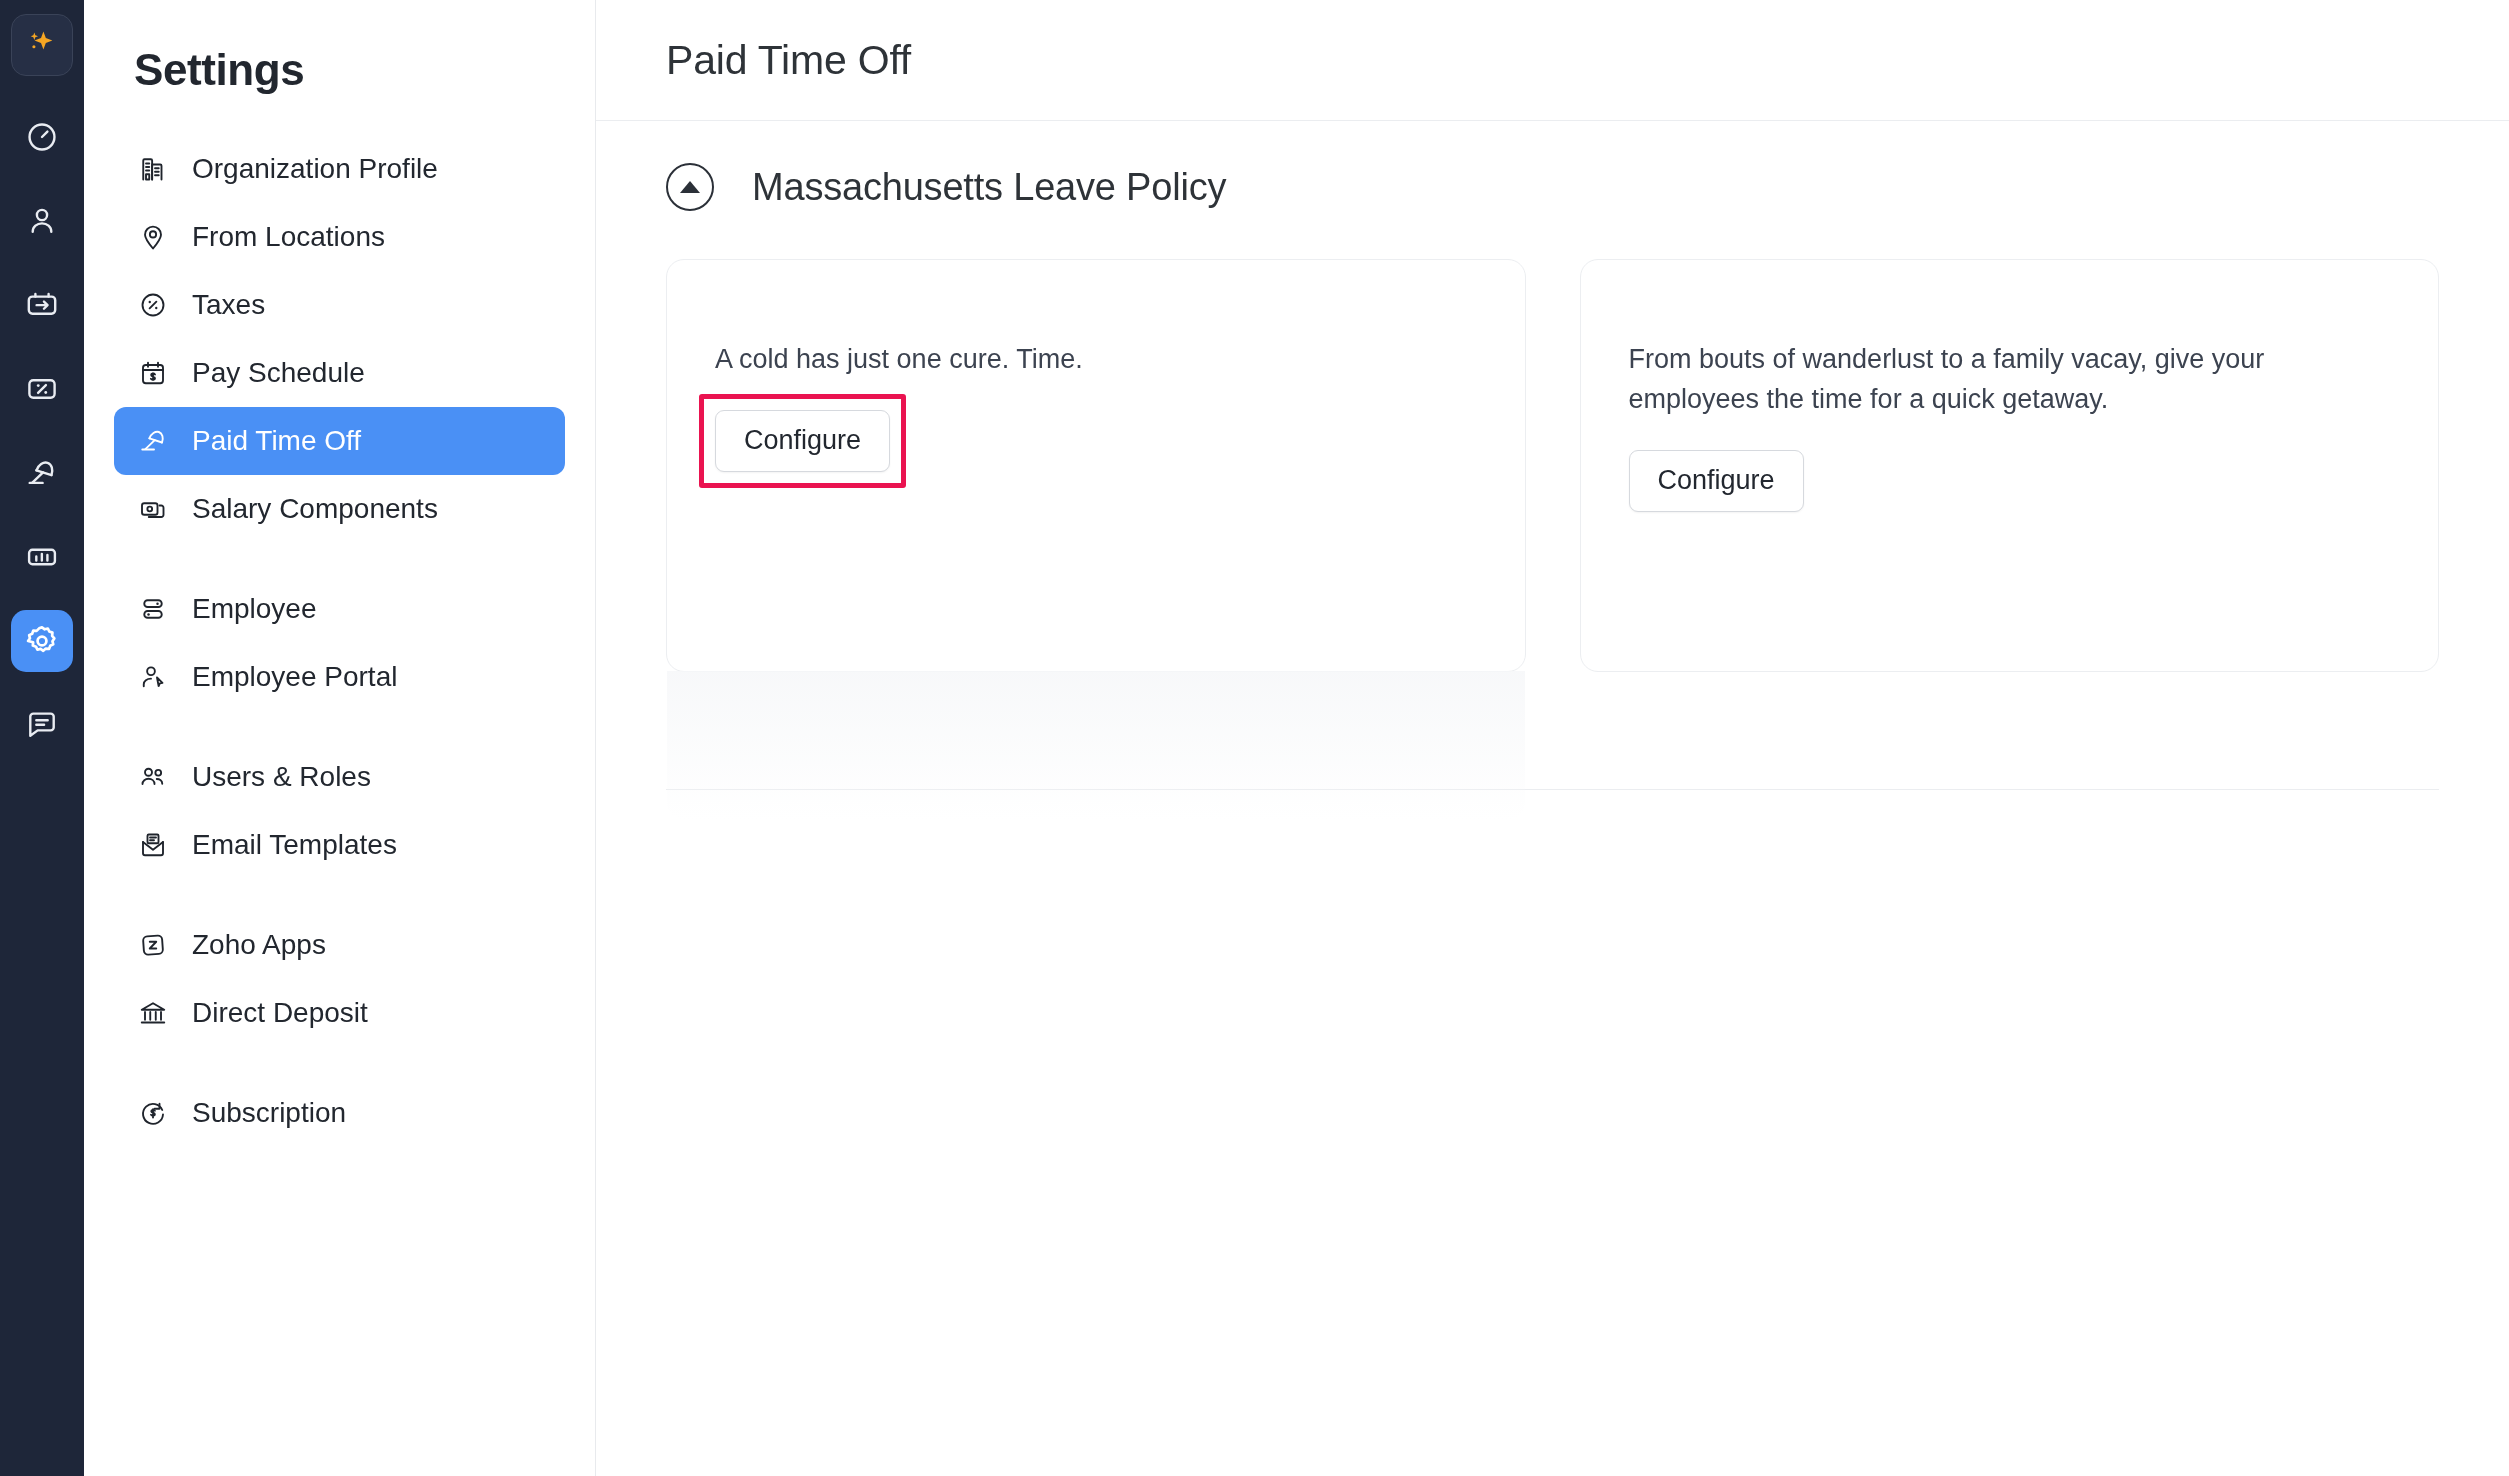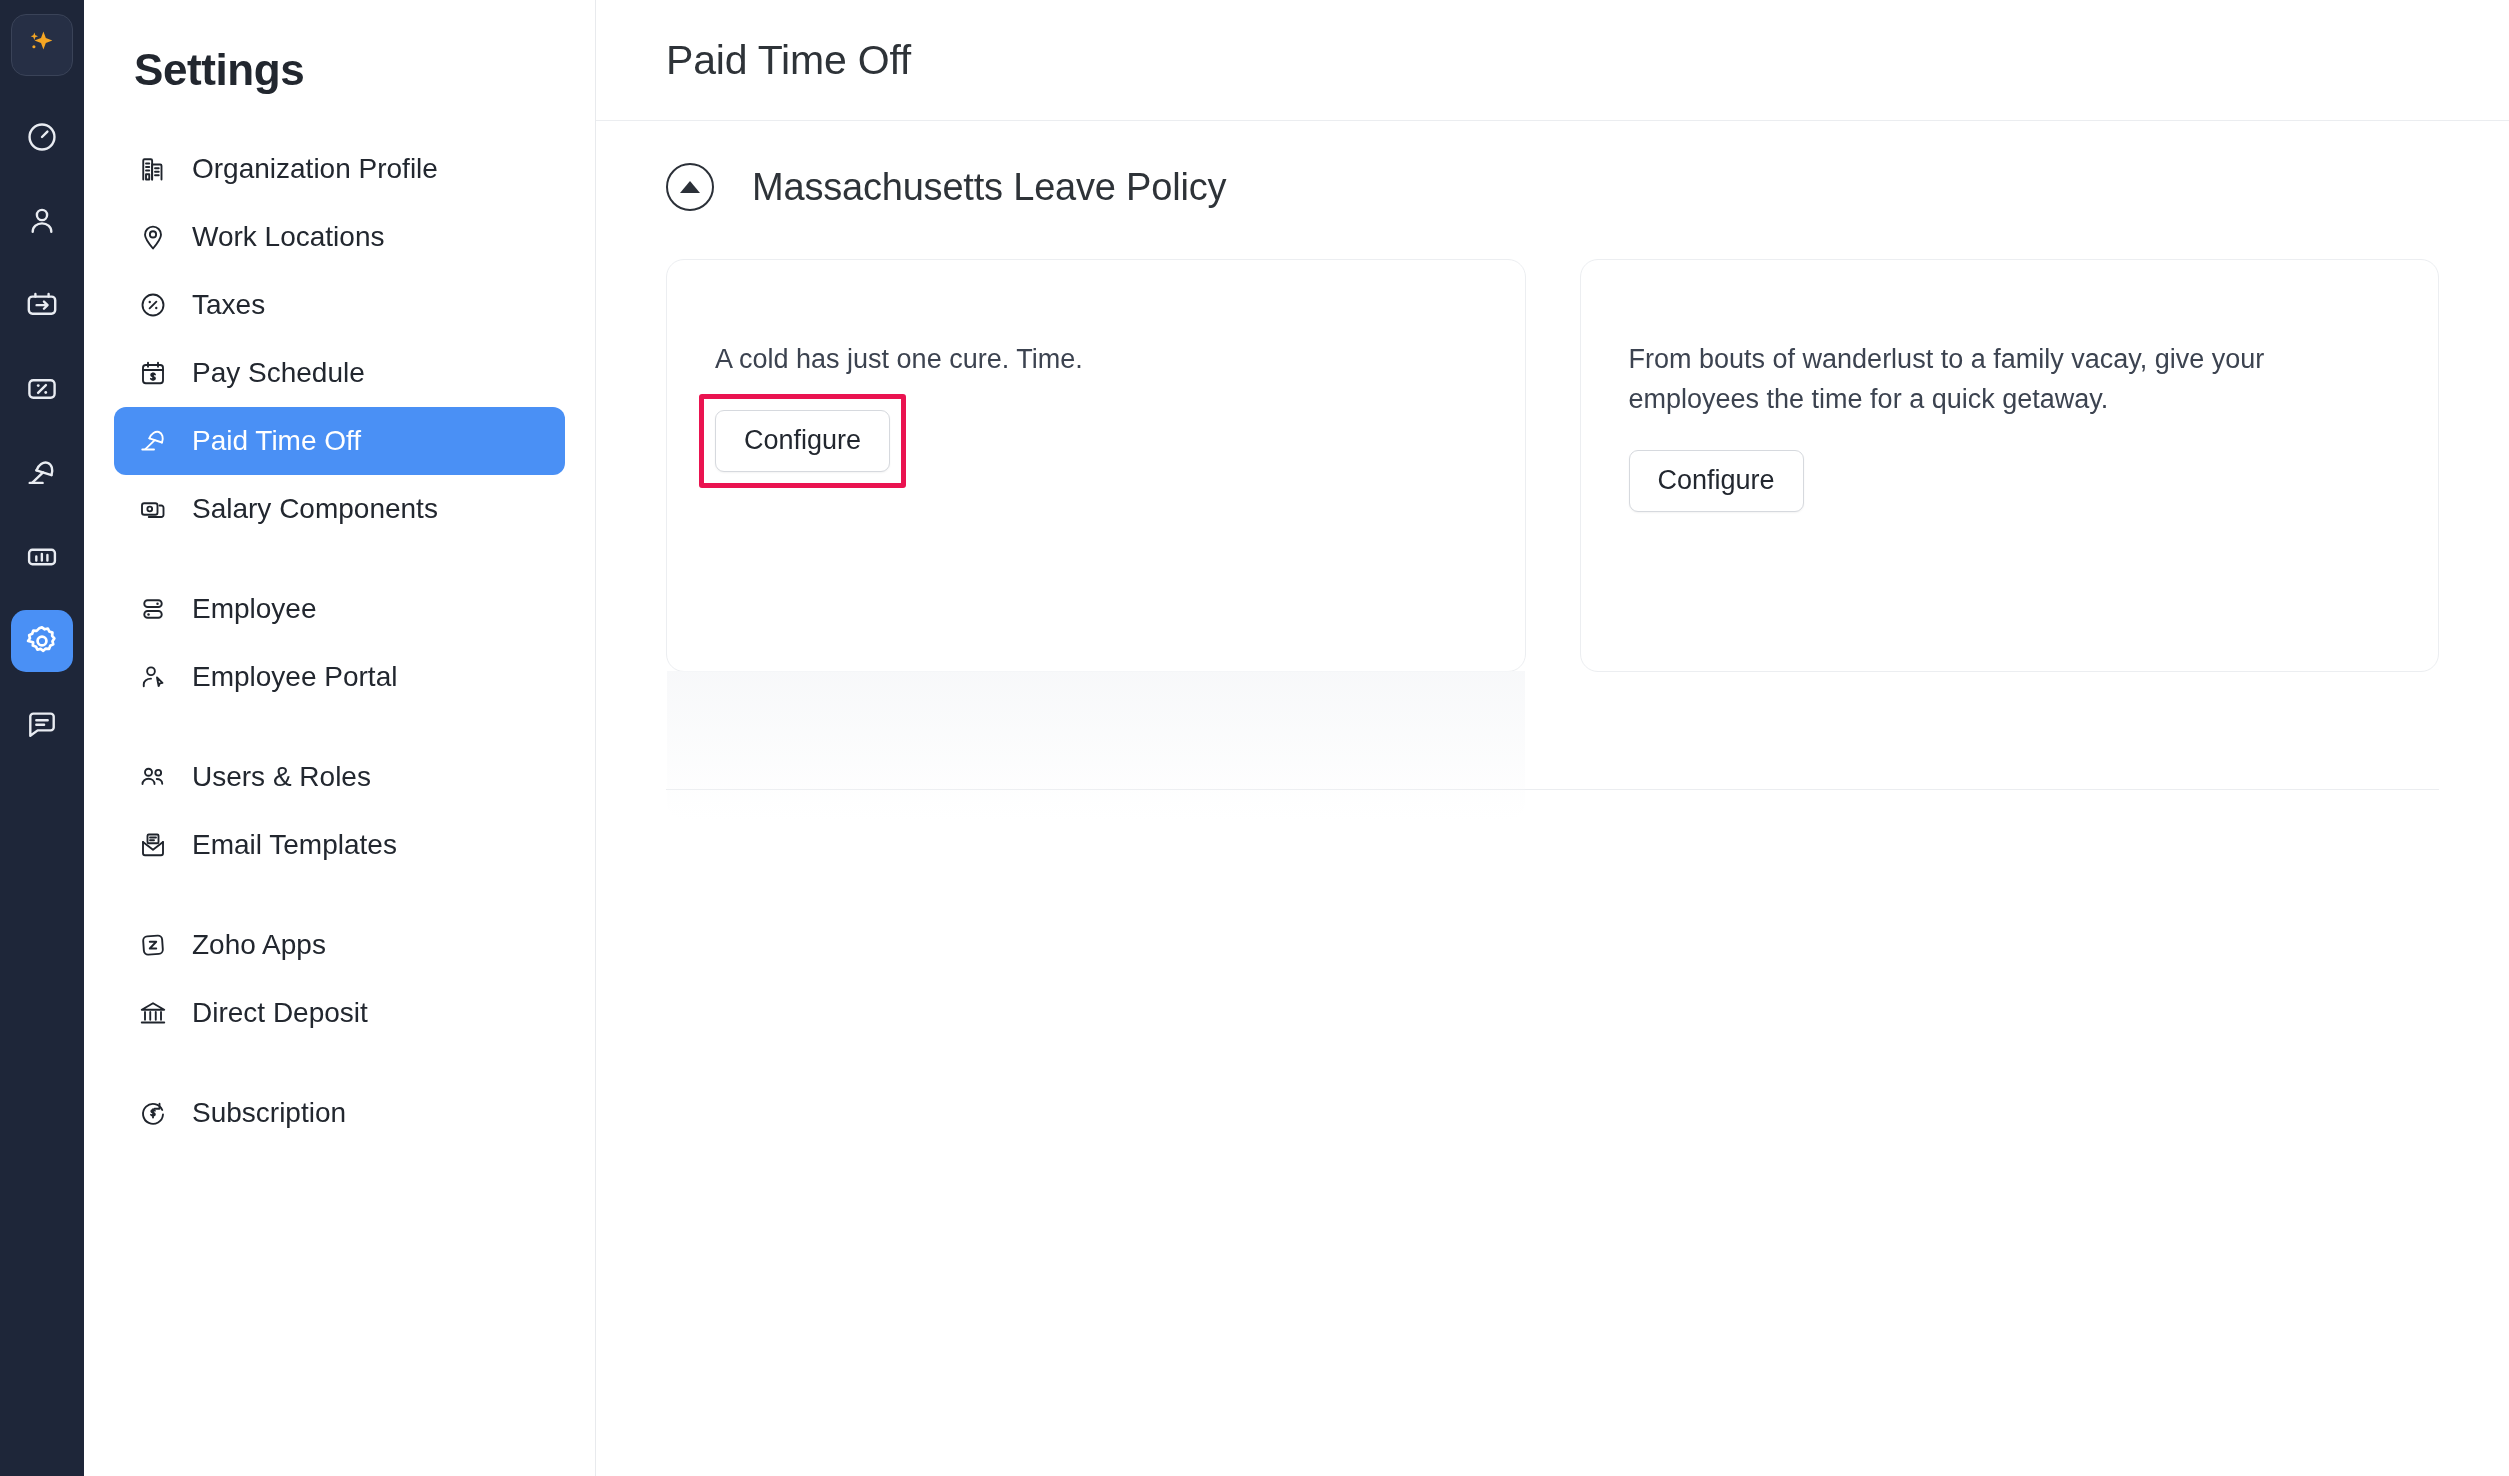--- a/index.html
+++ b/index.html
@@ -326,21 +326,21 @@
         <span class="nav-label">Organization Profile</span>
       </div>
 
       <div class="nav-item">
         <span class="nav-ico">
           <svg width="30" height="30" viewBox="0 0 24 24" fill="none" stroke="currentColor" stroke-width="1.5" stroke-linecap="round" stroke-linejoin="round">
             <path d="M12 21.2c3.9-4.8 6.4-8 6.4-11.1A6.4 6.4 0 005.6 10.1c0 3.1 2.5 6.3 6.4 11.1z"></path>
             <circle cx="12" cy="9.9" r="2.5"></circle>
           </svg>
         </span>
-        <span class="nav-label">Work Locations</span>
+        <span class="nav-label">From Locations</span>
       </div>
 
       <div class="nav-item">
         <span class="nav-ico">
           <svg width="30" height="30" viewBox="0 0 24 24" fill="none" stroke="currentColor" stroke-width="1.5" stroke-linecap="round" stroke-linejoin="round">
             <circle cx="12" cy="12" r="8.4"></circle>
             <path d="M9.3 14.7l5.4-5.4"></path>
             <circle cx="9.4" cy="9.6" r="0.95" fill="currentColor" stroke="none"></circle>
             <circle cx="14.6" cy="14.4" r="0.95" fill="currentColor" stroke="none"></circle>
           </svg>

